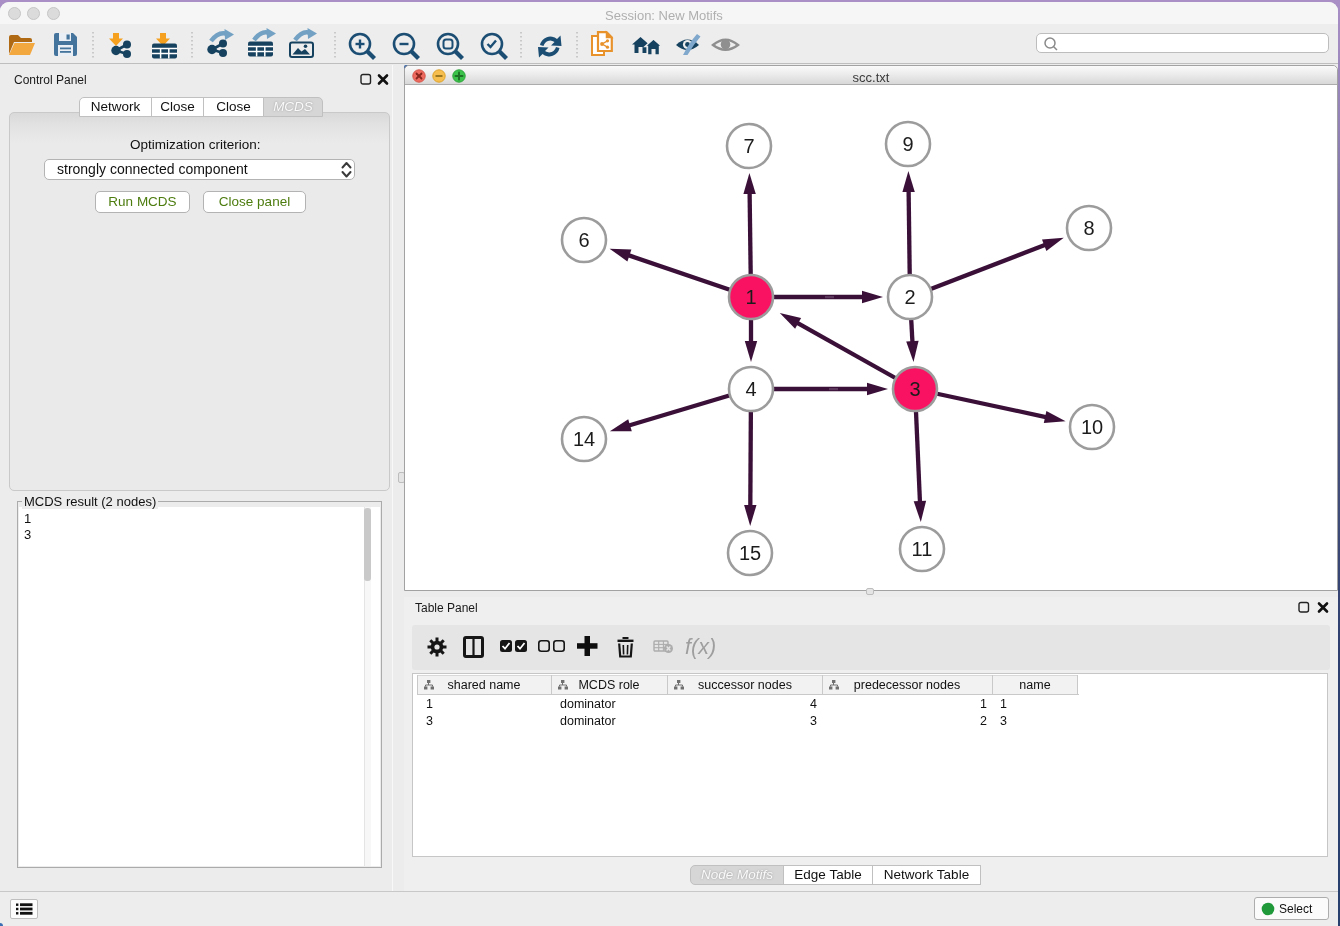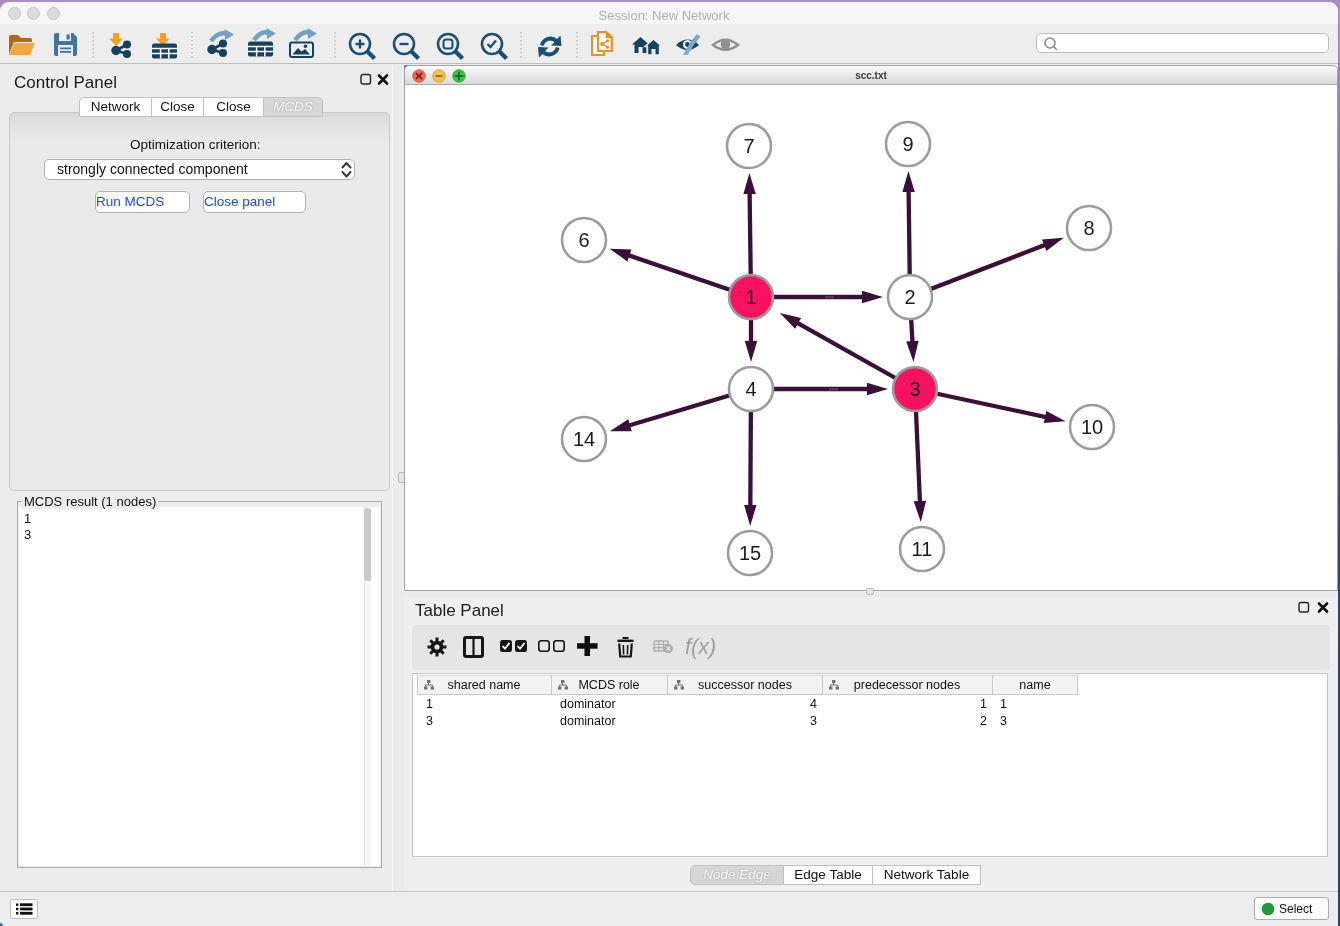--- a/index.html
+++ b/index.html
@@ -5,26 +5,26 @@
 body{background:linear-gradient(180deg,#A98FC6 0%,#8F80B4 15%,#4F5580 40%,#2F4070 70%,#27406E 100%);position:relative;}
 .abs{position:absolute;}
 #app{position:absolute;left:0;top:2px;width:1338px;height:924px;background:#ECECEC;border-radius:9px 9px 0 0;}
 #titlebar{position:absolute;left:0;top:2px;width:1338px;height:22px;background:#F6F6F6;border-radius:9px 9px 0 0;}
 .tl{position:absolute;width:13px;height:13px;border-radius:50%;background:#DBDBDB;border:1px solid #C6C6C6;}
 #wintitle{position:absolute;left:0;top:6px;width:1328px;text-align:center;font-size:13px;color:#AFAFAF;}
 #toolbar{position:absolute;left:0;top:24px;width:1338px;height:40px;background:#EDEDED;border-bottom:1px solid #BEBEBE;}
 #searchbox{position:absolute;left:1036px;top:33px;width:293px;height:20px;background:#fff;border:1px solid #BDBDBD;border-radius:5px;}
 .tab{position:absolute;height:20px;background:#fff;border:1px solid #C0C0C0;font-size:13.5px;color:#111;text-align:center;line-height:18px;}
 .tabsel{background:#D6D6D6;color:#FAFAFA;text-shadow:0 0 2px rgba(130,130,130,.7);font-style:italic;}
-.btn{position:absolute;background:#fff;border:1px solid #B3B3B3;border-radius:5px;font-size:13.5px;color:#1d4ed8;}
-.t13{position:absolute;font-size:17px;color:#1A1A1A;}
+.btn{position:absolute;background:#fff;border:1px solid #B3B3B3;border-radius:5px;font-size:13.5px;color:#4d7c0f;text-align:center;}
+.t13{position:absolute;font-size:12px;color:#1A1A1A;}
 </style></head><body>
 <div id="app"></div>
 <div id="titlebar">
-    <div id="wintitle">Session: New Network</div>
+    <div id="wintitle">Session: New Motifs</div>
 <div class="tl" style="left:8px;top:5px"></div>
     <div class="tl" style="left:27px;top:5px"></div>
     <div class="tl" style="left:47px;top:5px"></div>
 </div>
 <div id="toolbar"></div>
 <div id="searchbox">
     <svg width="18" height="18" style="position:absolute;left:5px;top:1px">
       <circle cx="8" cy="8" r="5" fill="none" stroke="#8A8A8A" stroke-width="1.5"></circle>
       <line x1="11.5" y1="11.5" x2="15" y2="15" stroke="#8A8A8A" stroke-width="1.5"></line>
     </svg>
@@ -199,34 +199,34 @@
     <g fill="none" stroke="#3A3A3A" stroke-width="2" stroke-linecap="round" stroke-linejoin="round">
       <path d="M2.5 6.5 L6.5 2 L10.5 6.5"></path>
       <path d="M2.5 11 L6.5 15.5 L10.5 11"></path>
     </g>
   </svg>
 <div class="btn" style="left:95px;top:191px;width:95px;height:22px;line-height:20px">Run MCDS</div>
 <div class="btn" style="left:203px;top:191px;width:103px;height:22px;line-height:20px">Close panel</div>
 
 <div class="abs" style="left:17px;top:501px;width:365px;height:367px;border:1px solid #ABABAB"></div>
 <div class="abs" style="left:19px;top:507px;width:361px;height:359px;background:#fff"></div>
-<div class="abs" style="left:22px;top:494px;background:#ECECEC;font-size:13px;color:#111;padding:0 2px">MCDS result (1 nodes)</div>
+<div class="abs" style="left:22px;top:494px;background:#ECECEC;font-size:13px;color:#111;padding:0 2px">MCDS result (2 nodes)</div>
 <div class="abs" style="left:24px;top:511px;font-size:13px;color:#111;line-height:16px">1<br>3</div>
 <div class="abs" style="left:364px;top:507px;width:7px;height:359px;background:#F7F7F7;border-left:1px solid #E4E4E4"></div>
 <div class="abs" style="left:364px;top:508px;width:7px;height:73px;background:#C9C9C9;border-radius:3px"></div>
 
 <div class="abs" style="left:392px;top:65px;width:1px;height:826px;background:#F8F8F8"></div>
 <div class="abs" style="left:398px;top:472px;width:7px;height:11px;background:#E4E4E4;border:1px solid #BDBDBD;border-radius:2px"></div>
 
 <svg class="abs" style="left:404px;top:65px" width="6" height="6">
     <path d="M0 6 L0 1.5 Q0 0 1.5 0 L6 0 L0 6 Z" fill="#4A70A8"></path>
   </svg>
 <div class="abs" style="left:404px;top:65px;width:934px;height:526px;border:1px solid #A2A2A2;border-radius:5px 5px 0 0;background:#fff"></div>
 <div class="abs" style="left:405px;top:66px;width:932px;height:19px;background:linear-gradient(180deg,#FAFAFA 0,#ECECEC 45%,#D8D8D8 100%);border-bottom:1px solid #ACACAC;border-radius:5px 5px 0 0"></div>
-<div class="abs" style="left:405px;top:70px;width:932px;text-align:center;font-size:10px;font-weight:bold;color:#3A3A3A">scc.txt</div>
+<div class="abs" style="left:405px;top:70px;width:932px;text-align:center;font-size:13px;font-weight:normal;color:#3A3A3A">scc.txt</div>
 <svg class="abs" style="left:411px;top:68px" width="60" height="16">
 <circle cx="8" cy="8" r="6.2" fill="#EE6A5F" stroke="#D4584C" stroke-width="1"></circle>
 <g stroke="#87261D" stroke-width="1.8" stroke-linecap="round">
       <line x1="5.5" y1="5.5" x2="10.5" y2="10.5"></line>
       <line x1="10.5" y1="5.5" x2="5.5" y2="10.5"></line>
     </g>
 <circle cx="28" cy="8" r="6.2" fill="#F6BE4E" stroke="#DDA42F" stroke-width="1"></circle>
 <line x1="24.5" y1="8" x2="31.5" y2="8" stroke="#9A7822" stroke-width="2"></line>
 <circle cx="48" cy="8" r="6.2" fill="#3BC24A" stroke="#2CA33B" stroke-width="1"></circle>
 <g stroke="#1D7026" stroke-width="2" stroke-linecap="round">
@@ -421,21 +421,21 @@
       <text x="570" y="13" text-anchor="end">1</text>
       <text x="583" y="13">1</text>
 <text x="9" y="29.5">3</text>
       <text x="143" y="29.5">dominator</text>
       <text x="400" y="29.5" text-anchor="end">3</text>
       <text x="570" y="29.5" text-anchor="end">2</text>
       <text x="583" y="29.5">3</text>
 </g>
 </svg>
 
-<div class="tab tabsel" style="left:690px;top:865px;width:94px;border-radius:5px 0 0 5px">Node Edge</div>
+<div class="tab tabsel" style="left:690px;top:865px;width:94px;border-radius:5px 0 0 5px">Node Motifs</div>
 <div class="tab" style="left:783px;top:865px;width:90px">Edge Table</div>
 <div class="tab" style="left:872px;top:865px;width:109px">Network Table</div>
 <div class="tab" style="left:980px;top:905px;width:68px;border-radius:0 5px 5px 0">Motifs</div>
 
 <div class="abs" style="left:0px;top:891px;width:1338px;height:35px;background:#EDEDED;border-top:1px solid #C8C8C8"></div>
 <div class="abs" style="left:10px;top:899px;width:28px;height:20px;background:#FDFDFD;border:1px solid #BFBFBF;border-radius:2px"></div>
 <svg class="abs" style="left:16px;top:903px" width="17" height="12">
 <g fill="#111">
       <rect x="0" y="0.5" width="2.4" height="2.4"></rect>
       <rect x="0" y="4.8" width="2.4" height="2.4"></rect>

